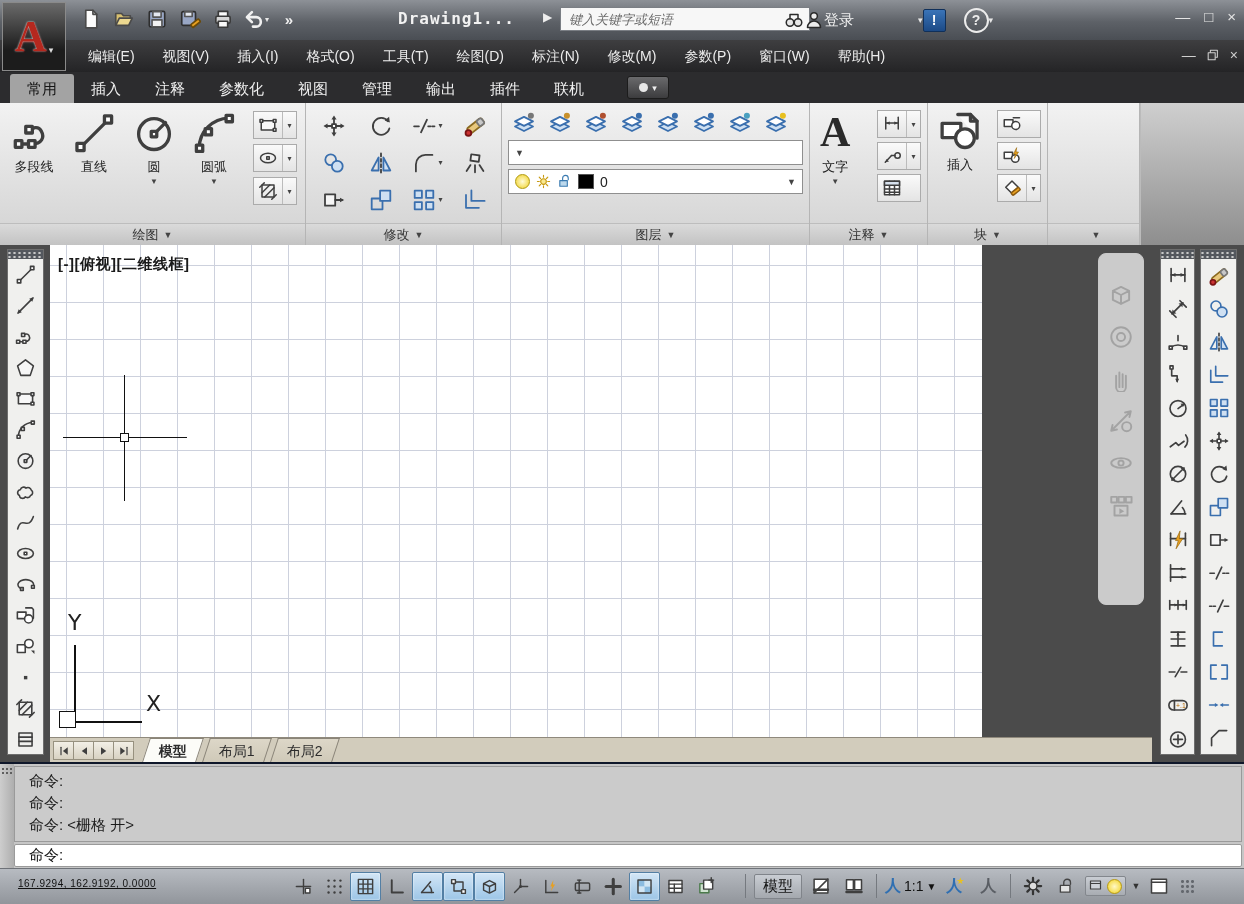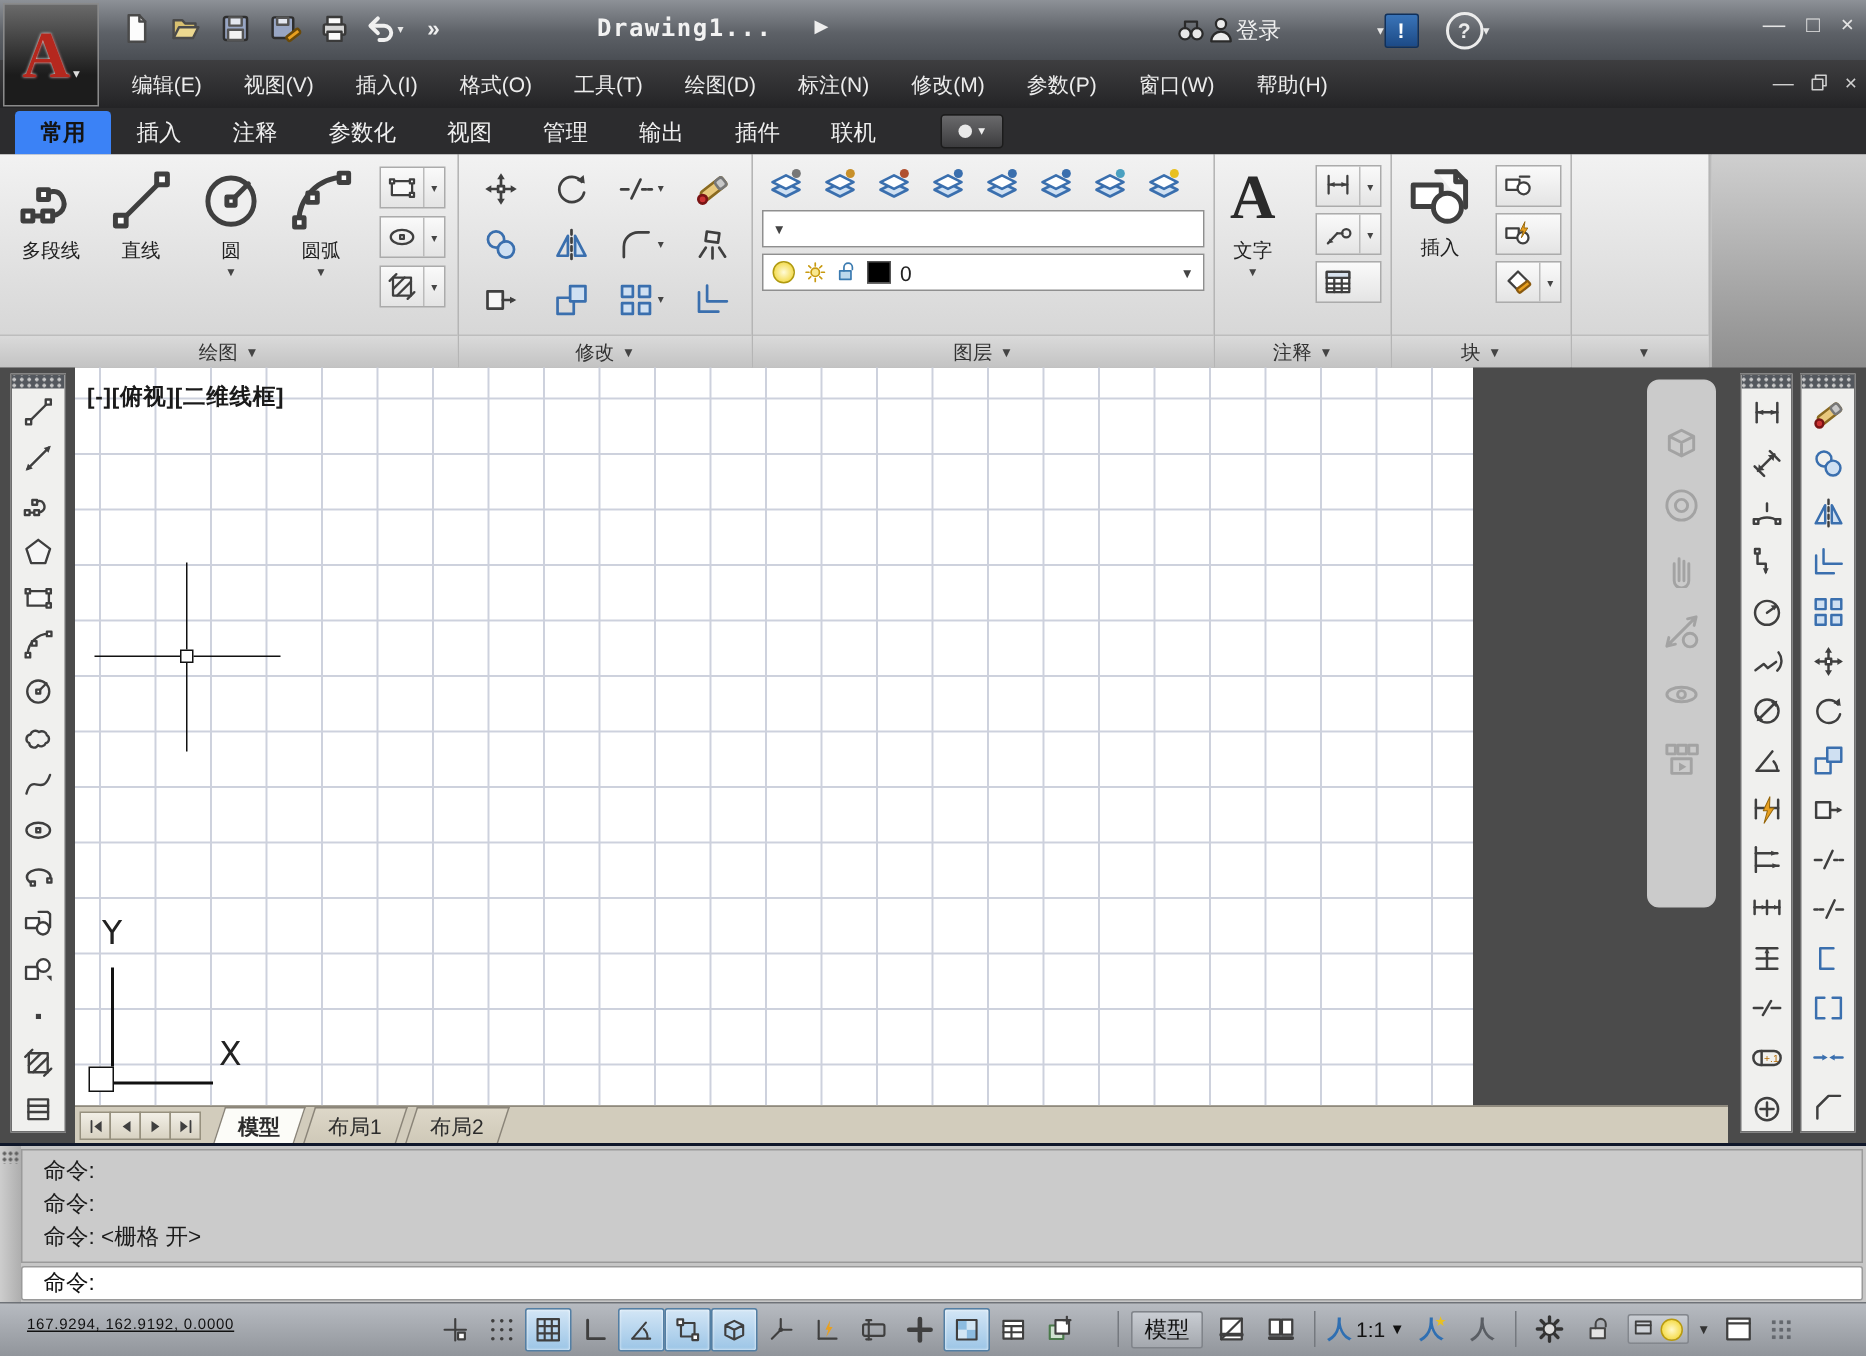--- a/index.html
+++ b/index.html
@@ -37,21 +37,21 @@
   #win-btns{position:absolute;right:8px;top:8px;display:flex;gap:14px;color:#e4e4e4;font-size:15px;}
   #win-btns span{cursor:default;}
   
   #menubar{position:absolute;left:0;top:40px;width:1244px;height:32px;
     background:linear-gradient(#3e3e40,#242426);display:flex;align-items:flex-end;box-sizing:border-box;}
   .menu-item{color:#ececec;font-size:14px;padding:0 14px;line-height:32px;}
   #doc-win-btns{position:absolute;right:6px;top:47px;display:flex;gap:10px;align-items:center;color:#cfcfcf;font-size:14px;z-index:3;}
   
   #ribbontabs{position:absolute;left:0;top:72px;width:1244px;height:31px;background:#2c2c2e;display:flex;align-items:flex-end;padding-left:10px;box-sizing:border-box;}
   .rtab{color:#f0f0f0;font-size:15px;padding:0 17px;line-height:29px;height:29px;}
-  .rtab.active{background:#3b82f6;color:#141414;border-radius:3px 3px 0 0;font-weight:bold;}
+  .rtab.active{background:#a3a3a3;color:#141414;border-radius:3px 3px 0 0;font-weight:normal;}
   #ribbon-min{margin-left:26px;margin-bottom:4px;width:40px;height:21px;background:linear-gradient(#6a6a6c,#3c3c3e);
     border:1px solid #1c1c1c;border-radius:3px;color:#eee;display:flex;align-items:center;justify-content:center;gap:4px;font-size:9px;}
   #ribbon-min .dot{width:9px;height:9px;border-radius:50%;background:#e8e8e8;}
   
   #ribbonbody{position:absolute;left:0;top:103px;width:1244px;height:142px;display:flex;background:#d8d8d8;}
   .rpanel{position:relative;height:142px;box-sizing:border-box;border-right:1px solid #b5b5b5;
     background:linear-gradient(#f2f2f2,#dedede 62%,#d2d2d2);}
   .rpanel .plabel{position:absolute;left:0;bottom:0;width:100%;height:22px;box-sizing:border-box;
     background:linear-gradient(#dadada,#c3c3c3);border-top:1px solid #bdbdbd;color:#333;font-size:13px;
     display:flex;align-items:center;justify-content:center;gap:5px;}
@@ -186,20 +186,21 @@
         <svg class="ic" viewBox="0 0 16 16" width="22" height="22">
           <path d="M3.4 6.6 h6.6 a3.6 3.6 0 0 1 0 7.2 h-2.4" fill="none" stroke="#f0f0f0" stroke-width="2"></path>
           <path d="M6.8 2.8 L3 6.6 L6.8 10.4" fill="none" stroke="#f0f0f0" stroke-width="2"></path>
         </svg>
         <span class="dd">▾</span>
       </button>
       <button class="qab" style="color:#efefef;font-size:15px;font-weight:bold">»</button>
     </div>
   <span id="doc-title">Drawing1...</span>
   <span id="title-play">▶</span>
+  <input id="search-input" placeholder="键入关键字或短语" style="">
   <div id="tb-right">
     <span>
         <svg class="ic" viewBox="0 0 16 16" width="20" height="20" style="stroke:#2a2a2a">
           <circle cx="4.8" cy="10" r="3" fill="#e8e8e8"></circle>
           <circle cx="11.2" cy="10" r="3" fill="#e8e8e8"></circle>
           <path d="M4.8 7 V3.5 h6.4 V7"></path>
         </svg>
       </span>
     <span>
         <svg class="ic" viewBox="0 0 16 16" width="20" height="20" style="stroke:#2a2a2a">

